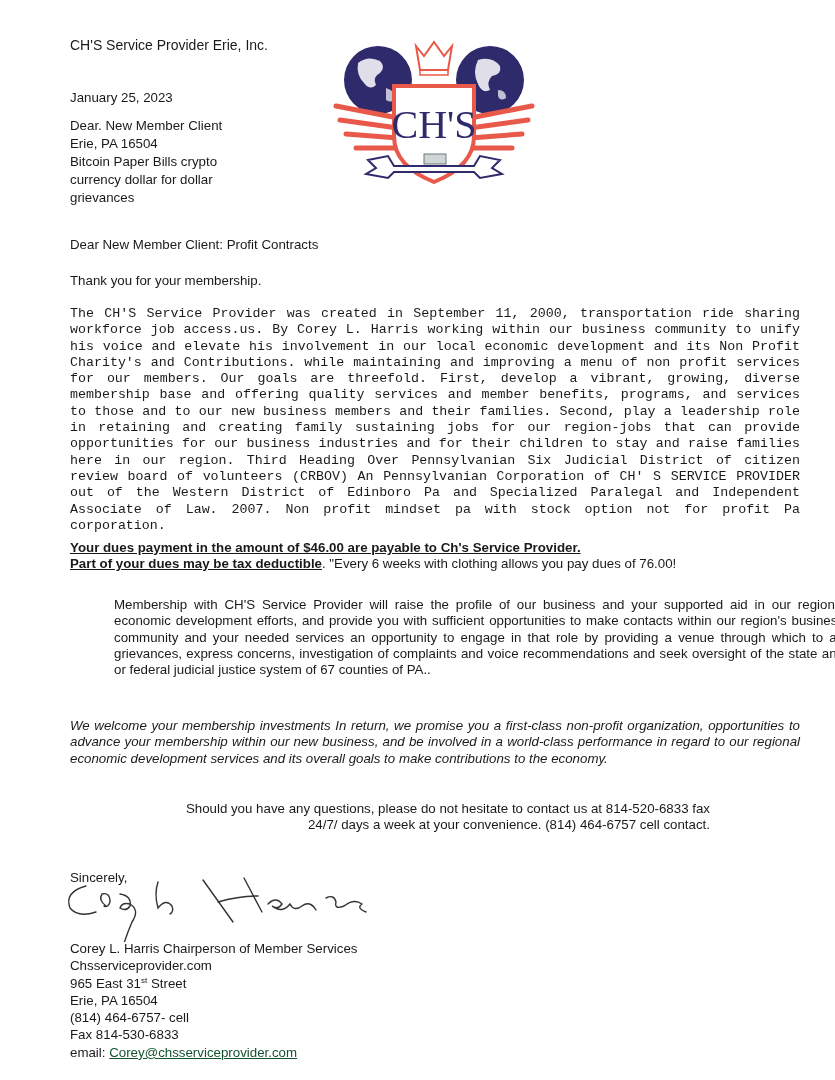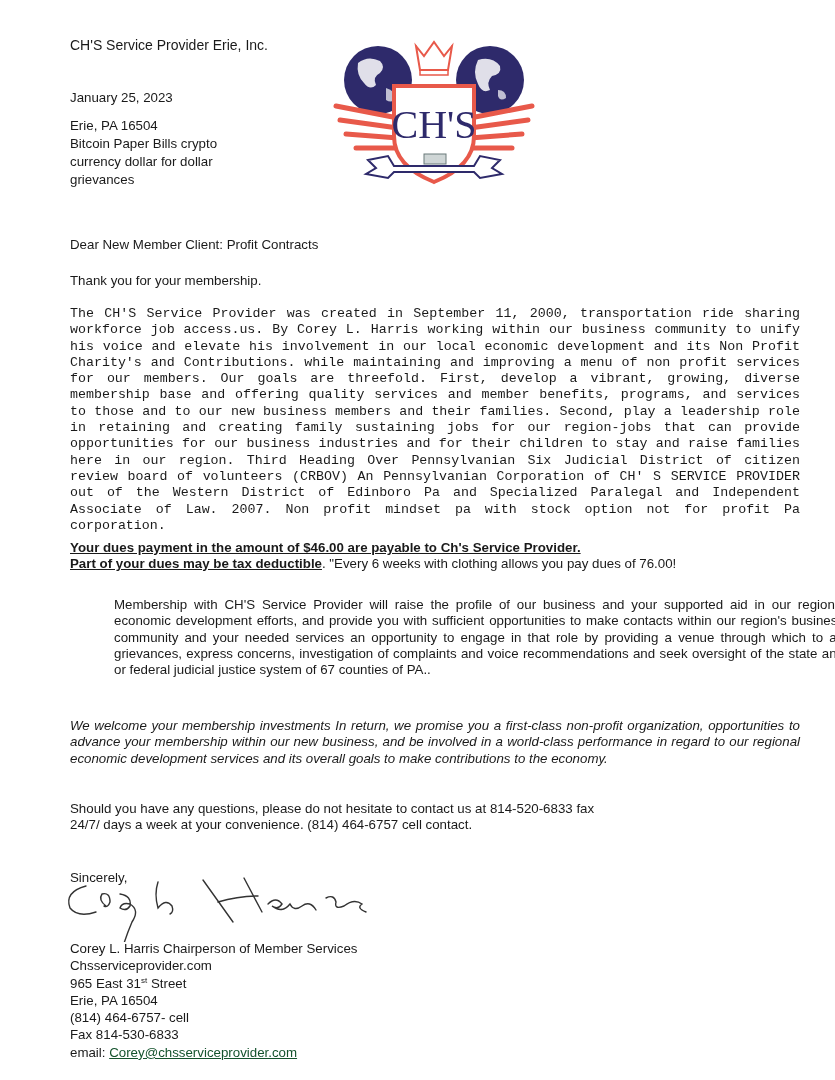--- a/index.html
+++ b/index.html
@@ -15,36 +15,37 @@
   .addr div { height: 18px; line-height: 18px; }
   .logo { left: 328px; top: 28px; width: 212px; height: 170px; }
   .salutation { left: 70px; top: 237px; }
   .thanks { left: 70px; top: 273px; }
   .para { left: 70px; width: 730px; text-align: justify; line-height: 16.3px; }
   .p1 { top: 306px; font-family: Liberation Mono, monospace; }
   .dues { left: 70px; top: 540px; width: 760px; line-height: 16px; }
   .dues b { font-weight: bold; text-decoration: underline; }
   .p2 { top: 597px; margin-left: 44px; }
   .p3 { top: 718px; font-style: italic; }
-  .p4 { left: 70px; top: 801px; width: 640px; line-height: 16px; }
+  .p4 { left: 70px; top: 801px; width: 640px; line-height: 16px; text-align: right; }
   .sincerely { left: 70px; top: 870px; }
   .signature { left: 58px; top: 872px; width: 340px; height: 70px; }
   .sigblock { left: 70px; top: 940px; }
   .sigblock div { height: 17.3px; line-height: 17.3px; }
   .email-link { color: #14532d; text-decoration: underline; }
   sup { font-size: 8px; line-height: 0; }
 </style>
 </head>
 <body>
 
 <div class="abs company">CH'S Service Provider Erie, Inc.</div>
 
 <div class="abs date">January 25, 2023</div>
 
 <div class="abs addr">
+  <div>Dear. New Member Client</div>
   <div>Erie, PA  16504</div>
   <div>Bitcoin Paper Bills crypto</div>
   <div>currency dollar for dollar</div>
   <div>grievances</div>
 </div>
 
 <div class="abs logo">
   <svg width="212" height="170" viewBox="0 0 212 170">
 
     <g>

